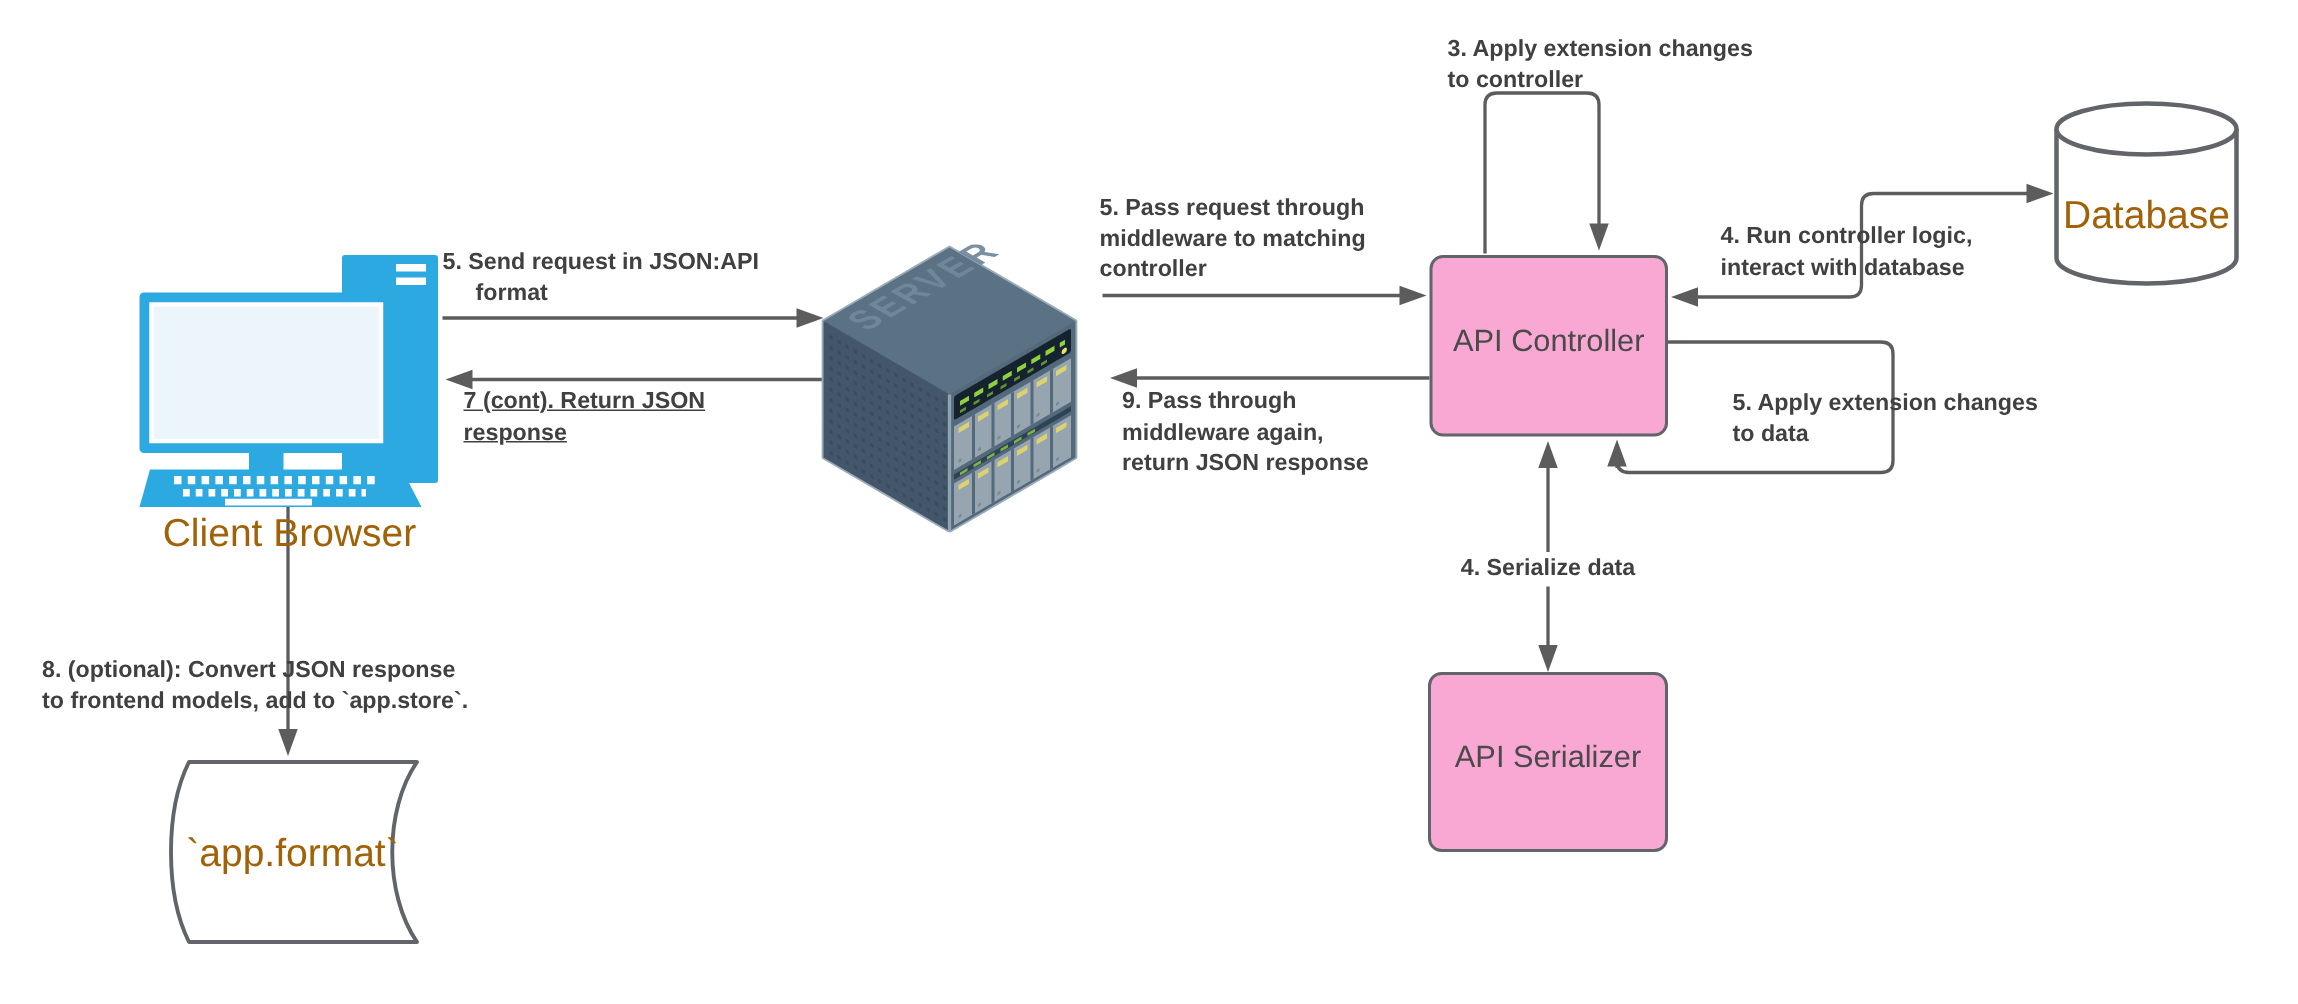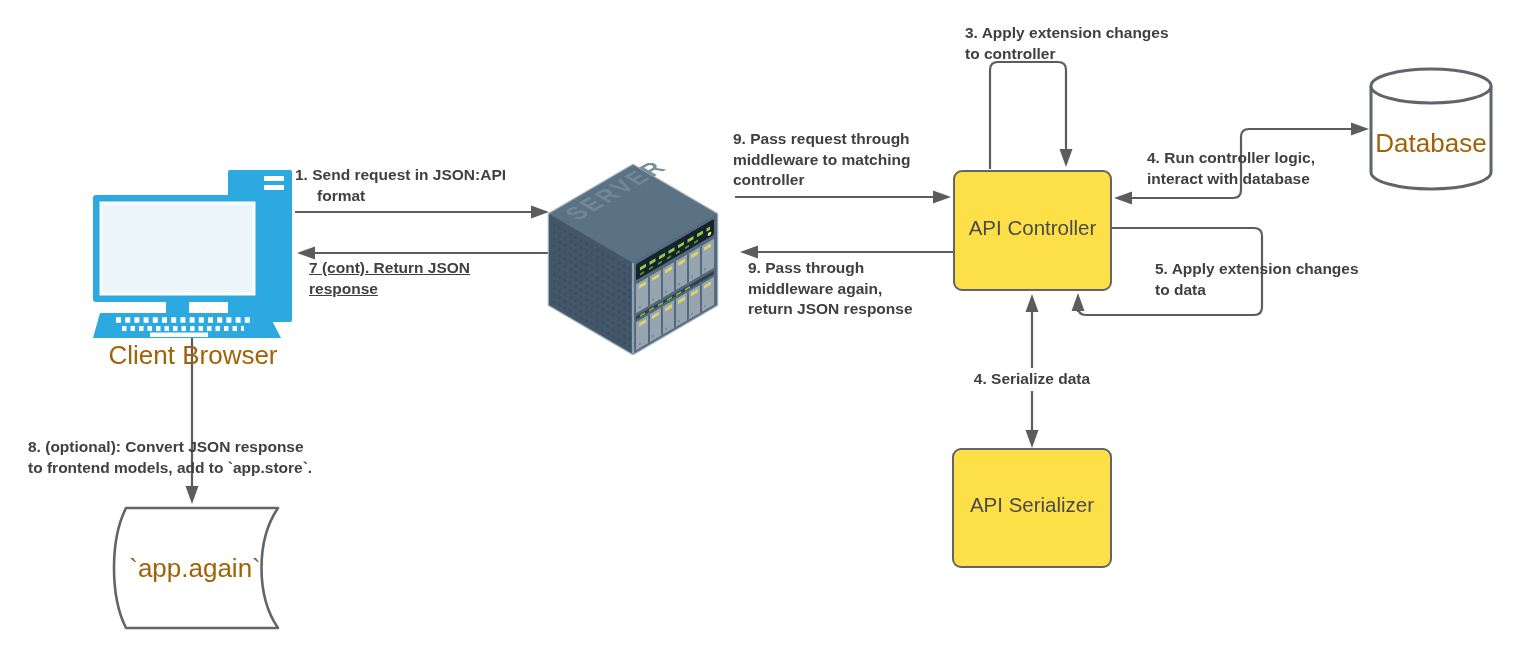--- a/index.html
+++ b/index.html
@@ -6,21 +6,21 @@
   .canvas{position:relative;width:1532px;height:669px;background:#ffffff;
           font-family:"Liberation Sans",sans-serif;overflow:hidden;}
   .layer{position:absolute;left:0;top:0;}
   .icon-svg{position:absolute;}
   .step-label{position:absolute;font-weight:bold;font-size:15.5px;line-height:20.5px;
               color:#404040;white-space:pre-line;}
   .step-label.hang{padding-left:22px;text-indent:-22px;}
   .step-label.on-line{background:#ffffff;padding:1px 5px;transform:translateX(-50%);
                       white-space:nowrap;}
   .node-label{position:absolute;font-size:26px;color:#a16207;text-align:center;}
-  .box{position:absolute;box-sizing:border-box;background:#fde047;border:2.5px solid #616569;
+  .box{position:absolute;box-sizing:border-box;background:#f9a8d4;border:2.5px solid #616569;
        border-radius:9px;display:flex;align-items:center;justify-content:center;
        font-size:20.5px;color:#4a4a4a;padding-bottom:6px;}
 </style>
 </head>
 <body>
 
 <div class="canvas">
 
   <svg class="layer" width="1532" height="669" viewBox="0 0 1532 669">
     <g stroke="#5c5c5c" stroke-width="2.2" fill="none">
@@ -133,34 +133,34 @@
 
   <svg class="icon-svg" style="left:1363px;top:62px;" width="136" height="136" viewBox="0 0 136 136">
     <path d="M 8 24 L 8 110 A 60 17 0 0 0 128 110 L 128 24" fill="#ffffff" stroke="#616569" stroke-width="3"></path>
     <ellipse cx="68" cy="24" rx="60" ry="17" fill="#ffffff" stroke="#616569" stroke-width="3"></ellipse>
   </svg>
   <div class="node-label" style="left:1371px;top:128px;width:120px;">Database</div>
 
   <svg class="icon-svg" style="left:110px;top:500px;" width="182" height="146" viewBox="0 0 182 146">
     <path d="M 168 8 L 16 8 C 0 40 0 96 16 128 L 168 128 C 146 96 146 40 168 8 Z" fill="#ffffff" stroke="#616569" stroke-width="2.6" stroke-linejoin="round"></path>
   </svg>
-  <div class="node-label" style="left:120px;top:553px;width:150px;">`app.again`</div>
+  <div class="node-label" style="left:120px;top:553px;width:150px;">`app.format`</div>
 
   <div class="box" style="left:953px;top:170px;width:159px;height:121px;">
     <span>API Controller</span>
   </div>
   <div class="box" style="left:952px;top:448px;width:160px;height:120px;text-align:right;">
     <span>API Serializer</span>
   </div>
 
   <div class="node-label" style="left:98px;top:340px;width:190px;">Client Browser</div>
 
-  <div class="step-label hang" style="left:295px;top:165px;">1. Send request in JSON:API
+  <div class="step-label hang" style="left:295px;top:165px;">5. Send request in JSON:API
 format</div>
-  <div class="step-label" style="left:733px;top:129px;">9. Pass request through
+  <div class="step-label" style="left:733px;top:129px;">5. Pass request through
 middleware to matching
 controller</div>
   <div class="step-label" style="left:965px;top:23px;">3. Apply extension changes
 to controller</div>
   <div class="step-label" style="left:1147px;top:148px;">4. Run controller logic,
 interact with database</div>
   <div class="step-label" style="left:1155px;top:259px;">5. Apply extension changes
 to data</div>
   <div class="step-label on-line" style="left:1032px;top:368px;">4. Serialize data</div>
   <div class="step-label" style="left:748px;top:258px;">9. Pass through

